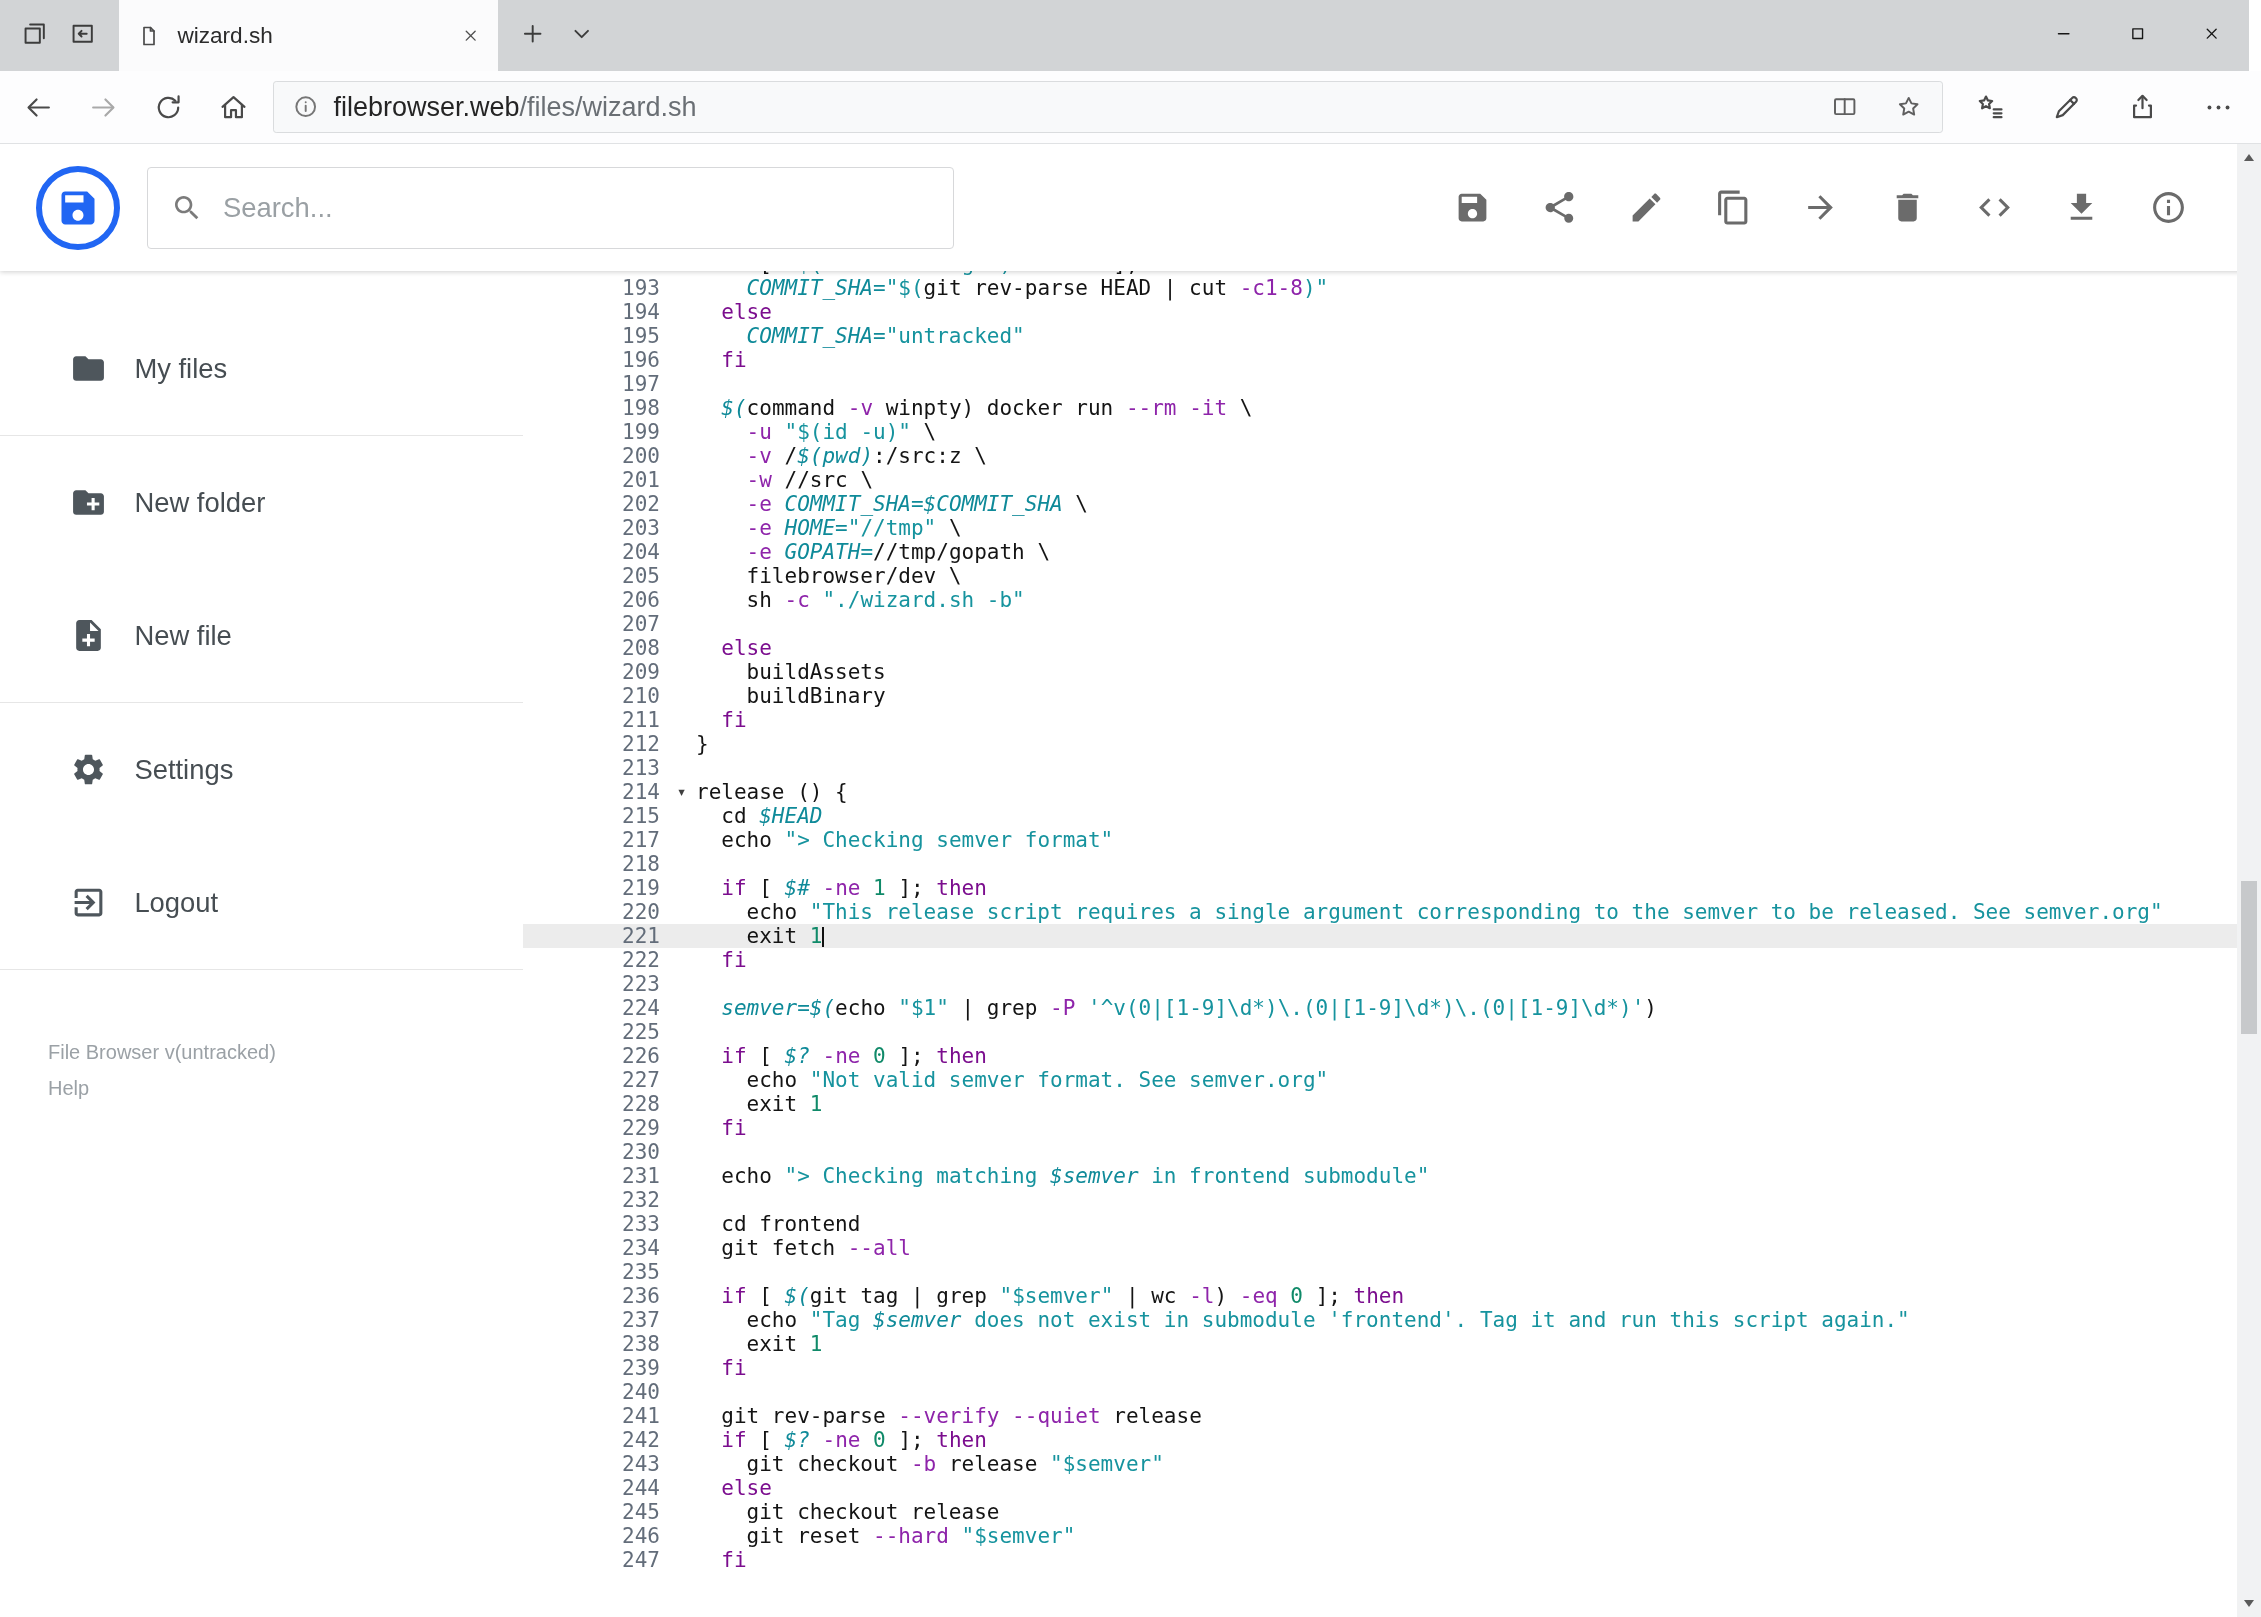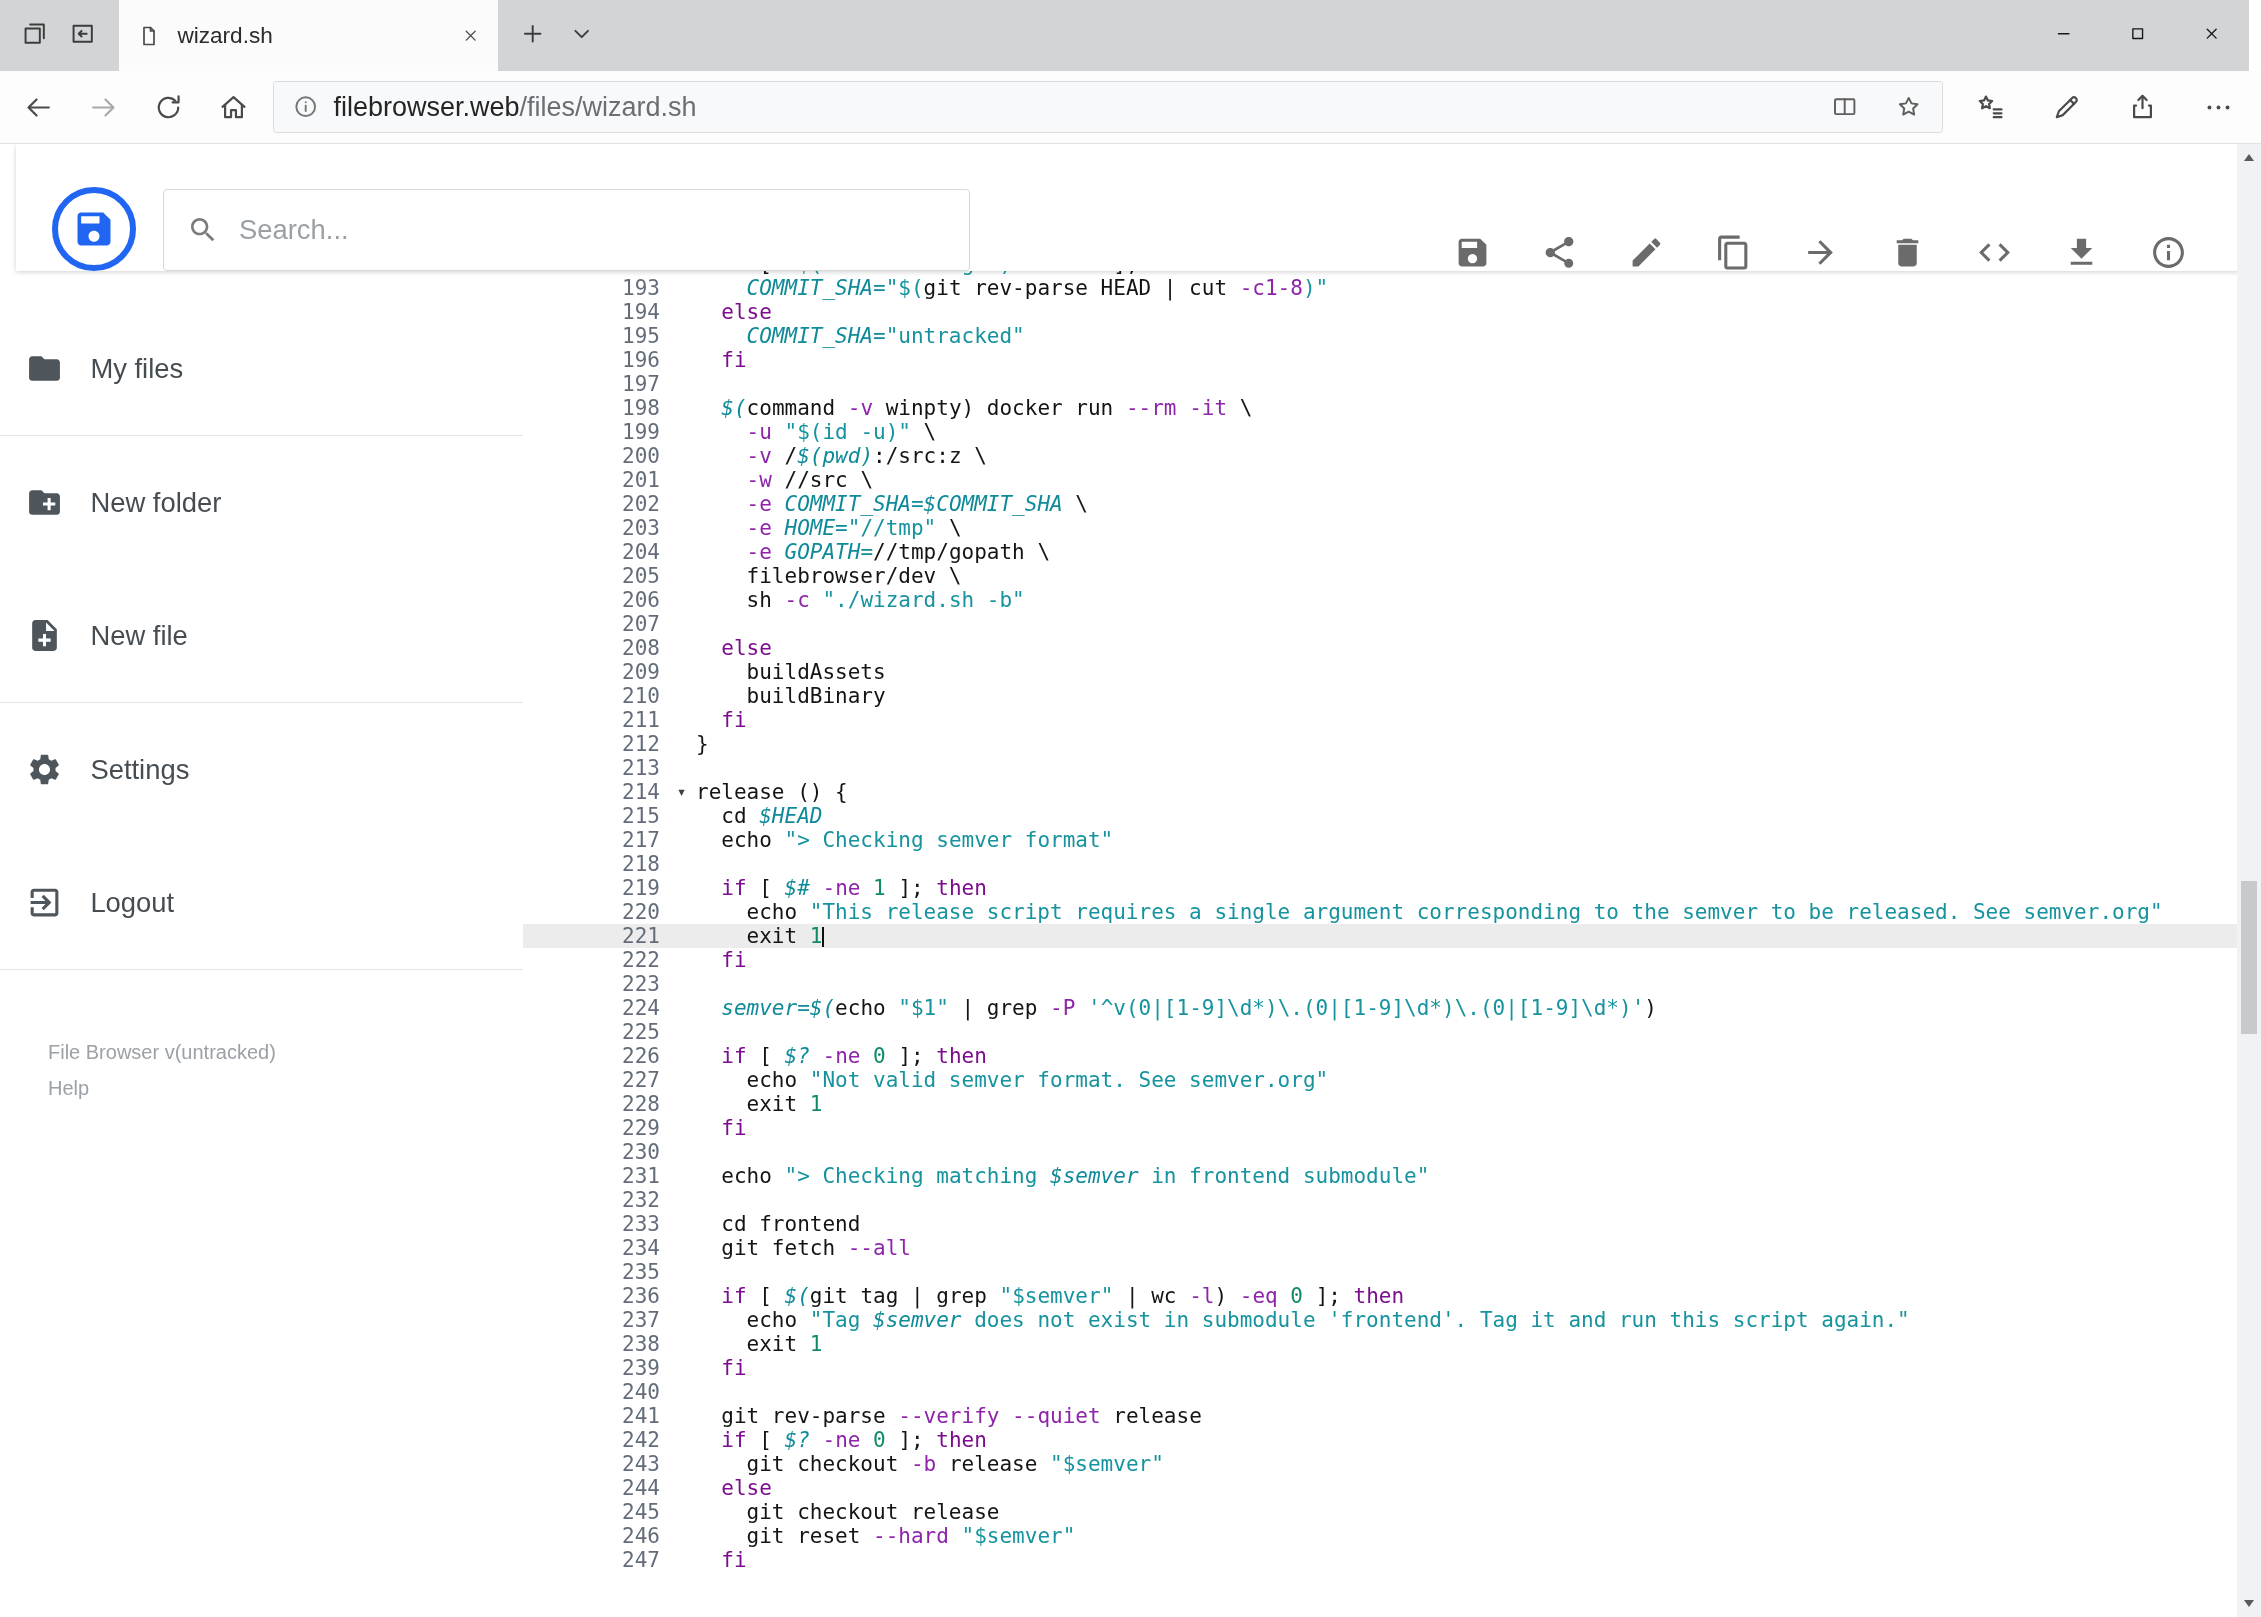--- a/index.html
+++ b/index.html
@@ -44,41 +44,41 @@
   .url .path{color:#6a6f74;}
   .ab-right{margin-left:auto;display:flex;gap:36px;margin-right:19.4px;}
   .ab-right span{display:flex;color:#5f5f5f;}
   .ab-right svg{width:27.4px;height:27.4px;}
   .nav-right{display:flex;gap:45px;margin:0 27.4px 0 8px;}
   .nav-right span{display:flex;color:#4a4a4a;}
   .nav-right svg{width:31px;height:31px;}
 
   
   .appheader{position:absolute;top:144px;left:0;right:0;height:127px;background:#fff;
-             display:flex;align-items:flex-end;box-shadow:0 1.6px 4.8px rgba(0,0,0,.18);z-index:4;margin-left:16px;}
+             display:flex;align-items:center;box-shadow:0 1.6px 4.8px rgba(0,0,0,.18);z-index:4;}
   .logo{width:84px;height:84px;border:6.5px solid var(--accent);border-radius:50%;
         margin-left:36px;display:flex;align-items:center;justify-content:center;background:#fff;}
   .logo svg{width:44px;height:44px;color:var(--accent);}
   .search{margin-left:27.4px;width:807px;height:82px;border:0.8px solid #d7d8da;border-radius:4px;
           background:#fff;display:flex;align-items:center;}
   .search .mag{display:flex;color:#7b7b7b;margin-left:22.6px;}
   .search .mag svg{width:32px;height:32px;}
   .search input{border:none;outline:none;flex:1;margin:0 16px 0 18px;font-size:27.4px;color:#333;
                 background:transparent;font-family:"Liberation Sans",sans-serif;}
   .search input::placeholder{color:#9aa0a4;}
   .actions{margin-left:auto;margin-right:74px;display:flex;align-items:center;gap:50px;}
   .action{display:flex;color:#6b6b6b;cursor:pointer;}
   .action svg{width:37px;height:37px;}
 
   
   .bodyarea{position:absolute;top:270px;left:0;right:0;bottom:0;display:flex;background:#fff;z-index:1;}
 
   
   .sidebar{flex:0 0 523px;padding-top:32px;}
-  .sb-item{height:133px;display:flex;align-items:center;padding-left:26px;cursor:pointer;}
+  .sb-item{height:133px;display:flex;align-items:center;padding-left:70px;cursor:pointer;}
   .sb-icon{display:flex;color:#4e565c;}
   .sb-icon svg{width:37px;height:37px;}
   .sb-label{margin-left:27.4px;font-size:27.4px;color:#464d52;}
   .sb-divider{border-top:0.8px solid #e6e6e6;}
   .sb-footer{margin-top:71px;padding-left:48px;color:#9ba1a6;font-size:20px;}
   .sb-help{margin-top:13px;cursor:pointer;}
 
   
   .editor{flex:1;position:relative;overflow:hidden;}
   .code-lines{position:absolute;top:-18px;left:0;right:24px;}

